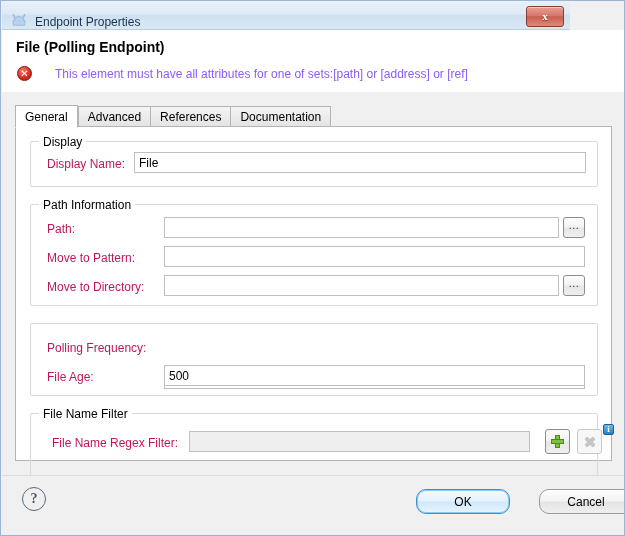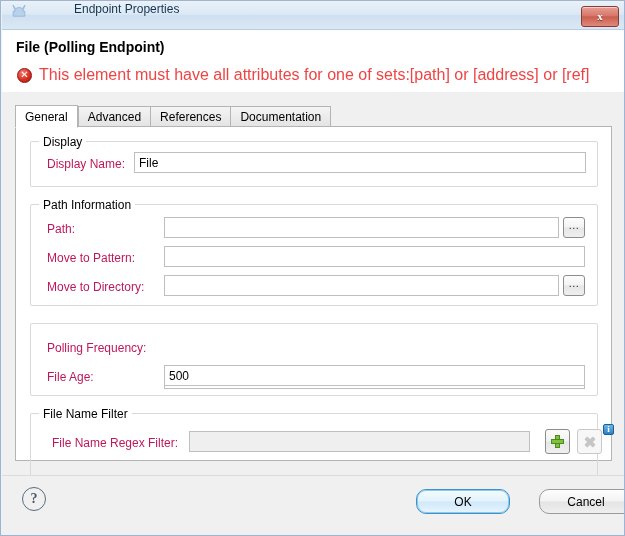--- a/index.html
+++ b/index.html
@@ -21,28 +21,27 @@
     box-sizing: border-box;
     background: #f0f0f0;
     border: 1px solid #9ab6d4;
     overflow: hidden;
   }
 
   
   .titlebar {
     position: absolute;
     left: 1px; top: 1px;
-    width: 623px;
+    width: 568px;
     height: 28px;
     background: linear-gradient(to bottom, #e8f0f8 0%, #dce9f5 45%, #cfe0f0 50%, #dbe8f4 100%);
     border-bottom: 1px solid #b6cde2;
     display: flex;
-    align-items: flex-start;
-    box-sizing: border-box;
-    gap: 39px;
+    align-items: flex-end;
+    box-sizing: border-box;
   }
   .title-icon {
     width: 18px; height: 18px;
     margin-left: 8px;
     position: relative;
     flex: none;
   }
   .title-text {
     margin-left: 7px;
     font-size: 12px;
@@ -110,23 +109,23 @@
     flex: none;
   }
   .error-icon span {
     color: #fff;
     font-size: 10px;
     font-weight: bold;
     line-height: 1;
     font-family: "DejaVu Sans", sans-serif;
   }
   .header-msg-text {
-    margin-left: 7px;
-    font-size: 16px;
-    color: #ef4444;
+    margin-left: 23px;
+    font-size: 12px;
+    color: #8b5cf6;
     white-space: nowrap;
   }
 
   
   .content {
     position: absolute;
     left: 1px;
     top: 91px;
     width: 623px;
     height: 383px;

